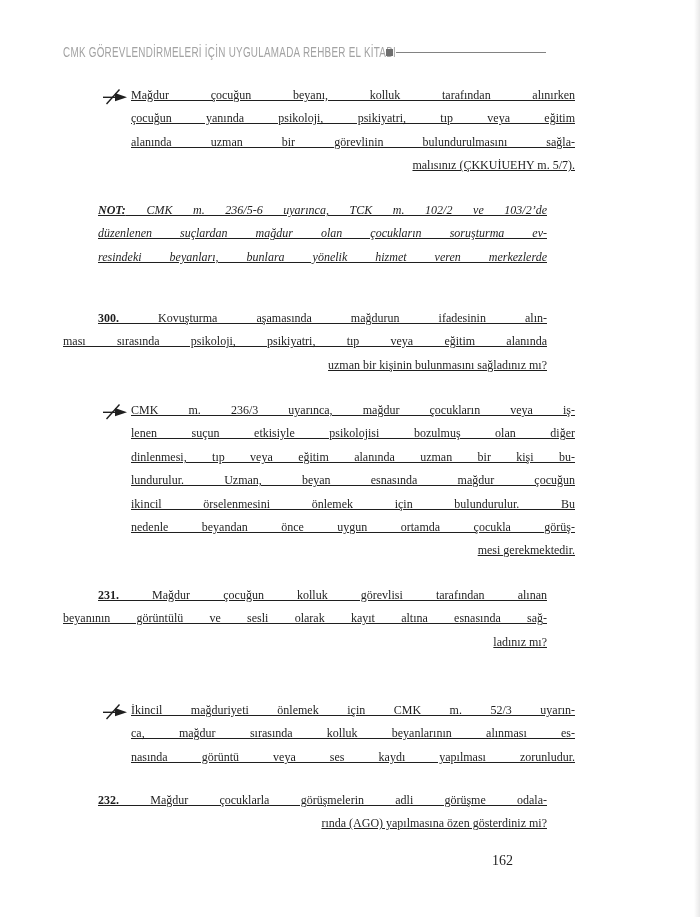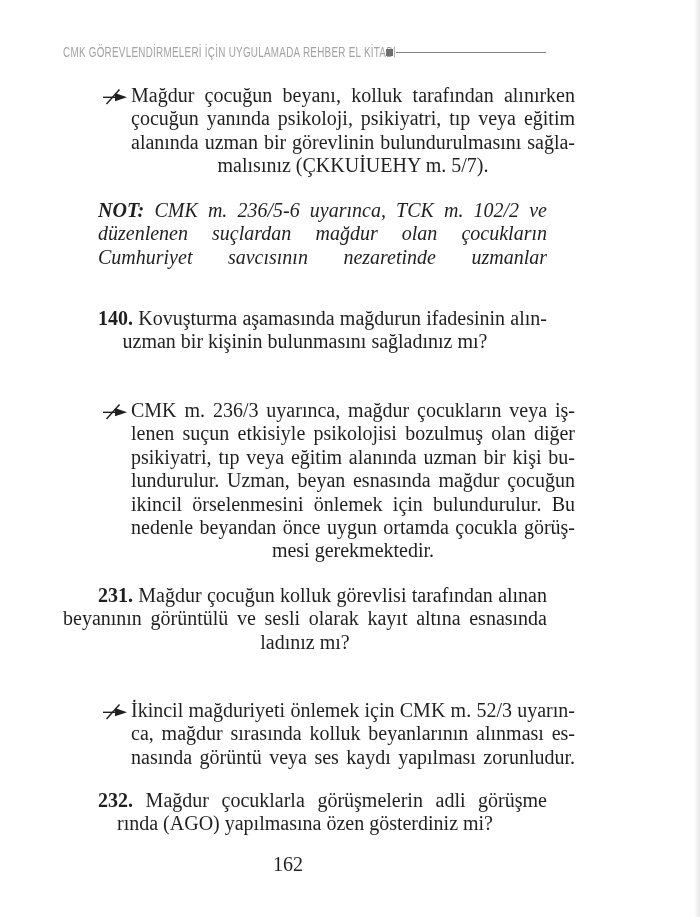--- a/index.html
+++ b/index.html
@@ -26,48 +26,48 @@
     position:absolute;left:386px;top:49px;
     width:7px;height:7px;
     background:var(--square,#6e6e6e);
   }
   .header-rule{
     position:absolute;left:396px;top:51.5px;
     width:150px;height:1.8px;
     background:var(--rule,#828282);
   }
   
-  .block{position:absolute;font-size:20px;}
+  .block{position:absolute;font-size:12px;text-decoration:underline;}
   .line{
     height:23.4px;line-height:23.4px;
     overflow:hidden;
     text-align:justify;
     white-space:normal;
   }
   .line::after{content:"";display:inline-block;width:100%;height:0;vertical-align:top;}
-  .line.last{text-align:center;}
+  .line.last{text-align:right;}
   .line.last::after{display:none;}
   .type-bullet{padding-left:28px;}
   .type-bullet .arrow{position:absolute;left:0;top:4px;}
   .type-note .line{font-style:italic;}
   .nprefix{font-weight:bold;font-style:italic;}
   .pnum{font-weight:bold;}
   .type-numbered .line:first-child{text-indent:35px;}
   
   .block:nth-child(1){top:84px; left:103px;width:444px;}
   .block:nth-child(2){top:199px;left:98px; width:449px;}
   .block:nth-child(3){top:307px;left:63px; width:484px;}
   .block:nth-child(4){top:399px;left:103px;width:444px;}
   .block:nth-child(5){top:584px;left:63px; width:484px;}
   .block:nth-child(6){top:699px;left:103px;width:444px;}
   .block:nth-child(7){top:789px;left:63px; width:484px;}
   
   .page-number{
     position:absolute;left:63px;top:853px;width:450px;
-    text-align:center;font-size:20px;
+    text-align:right;font-size:14px;
   }
   
   .edge-right{
     position:absolute;top:0;right:0;width:6px;height:100%;
     background:linear-gradient(to right,rgba(0,0,0,0),rgba(0,0,0,0.09));
     pointer-events:none;
   }
 </style>
 </head>
 <body>
@@ -86,35 +86,36 @@
           <path d="M12 5 L24 9.3 L12 13.3 Z" fill="currentColor"></path>
         </svg>
         <div class="line">Mağdur çocuğun beyanı, kolluk tarafından alınırken</div>
         <div class="line">çocuğun yanında psikoloji, psikiyatri, tıp veya eğitim</div>
         <div class="line">alanında uzman bir görevlinin bulundurulmasını sağla-</div>
         <div class="line last">malısınız (ÇKKUİUEHY m. 5/7).</div>
       </div>
       <div class="block type-note">
         <div class="line"><span class="nprefix">NOT:</span> CMK m. 236/5-6 uyarınca, TCK m. 102/2 ve 103/2’de</div>
         <div class="line">düzenlenen suçlardan mağdur olan çocukların soruşturma ev-</div>
-        <div class="line">Cumhuriyet savcısının nezaretinde uzmanlar aracılığıyla alınır.</div>
+        <div class="line">resindeki beyanları, bunlara yönelik hizmet veren merkezlerde</div>
       </div>
       <div class="block type-numbered">
-        <div class="line"><span class="pnum">140.</span> Kovuşturma aşamasında mağdurun ifadesinin alın-</div>
+        <div class="line"><span class="pnum">300.</span> Kovuşturma aşamasında mağdurun ifadesinin alın-</div>
+        <div class="line">ması sırasında psikoloji, psikiyatri, tıp veya eğitim alanında</div>
         <div class="line last">uzman bir kişinin bulunmasını sağladınız mı?</div>
       </div>
       <div class="block type-bullet">
         <svg class="arrow" width="24" height="17" viewBox="0 0 24 17">
           <path d="M0 9.3 H13" stroke="currentColor" stroke-width="1.4" fill="none"></path>
           <path d="M3.5 16 L16.5 1.5" stroke="currentColor" stroke-width="1.4" fill="none"></path>
           <path d="M12 5 L24 9.3 L12 13.3 Z" fill="currentColor"></path>
         </svg>
         <div class="line">CMK m. 236/3 uyarınca, mağdur çocukların veya iş-</div>
         <div class="line">lenen suçun etkisiyle psikolojisi bozulmuş olan diğer</div>
-        <div class="line">psikiyatri, tıp veya eğitim alanında uzman bir kişi bu-</div>
+        <div class="line">dinlenmesi, tıp veya eğitim alanında uzman bir kişi bu-</div>
         <div class="line">lundurulur. Uzman, beyan esnasında mağdur çocuğun</div>
         <div class="line">ikincil örselenmesini önlemek için bulundurulur. Bu</div>
         <div class="line">nedenle beyandan önce uygun ortamda çocukla görüş-</div>
         <div class="line last">mesi gerekmektedir.</div>
       </div>
       <div class="block type-numbered">
         <div class="line"><span class="pnum">231.</span> Mağdur çocuğun kolluk görevlisi tarafından alınan</div>
         <div class="line">beyanının görüntülü ve sesli olarak kayıt altına esnasında sağ-</div>
         <div class="line last">ladınız mı?</div>
       </div>

